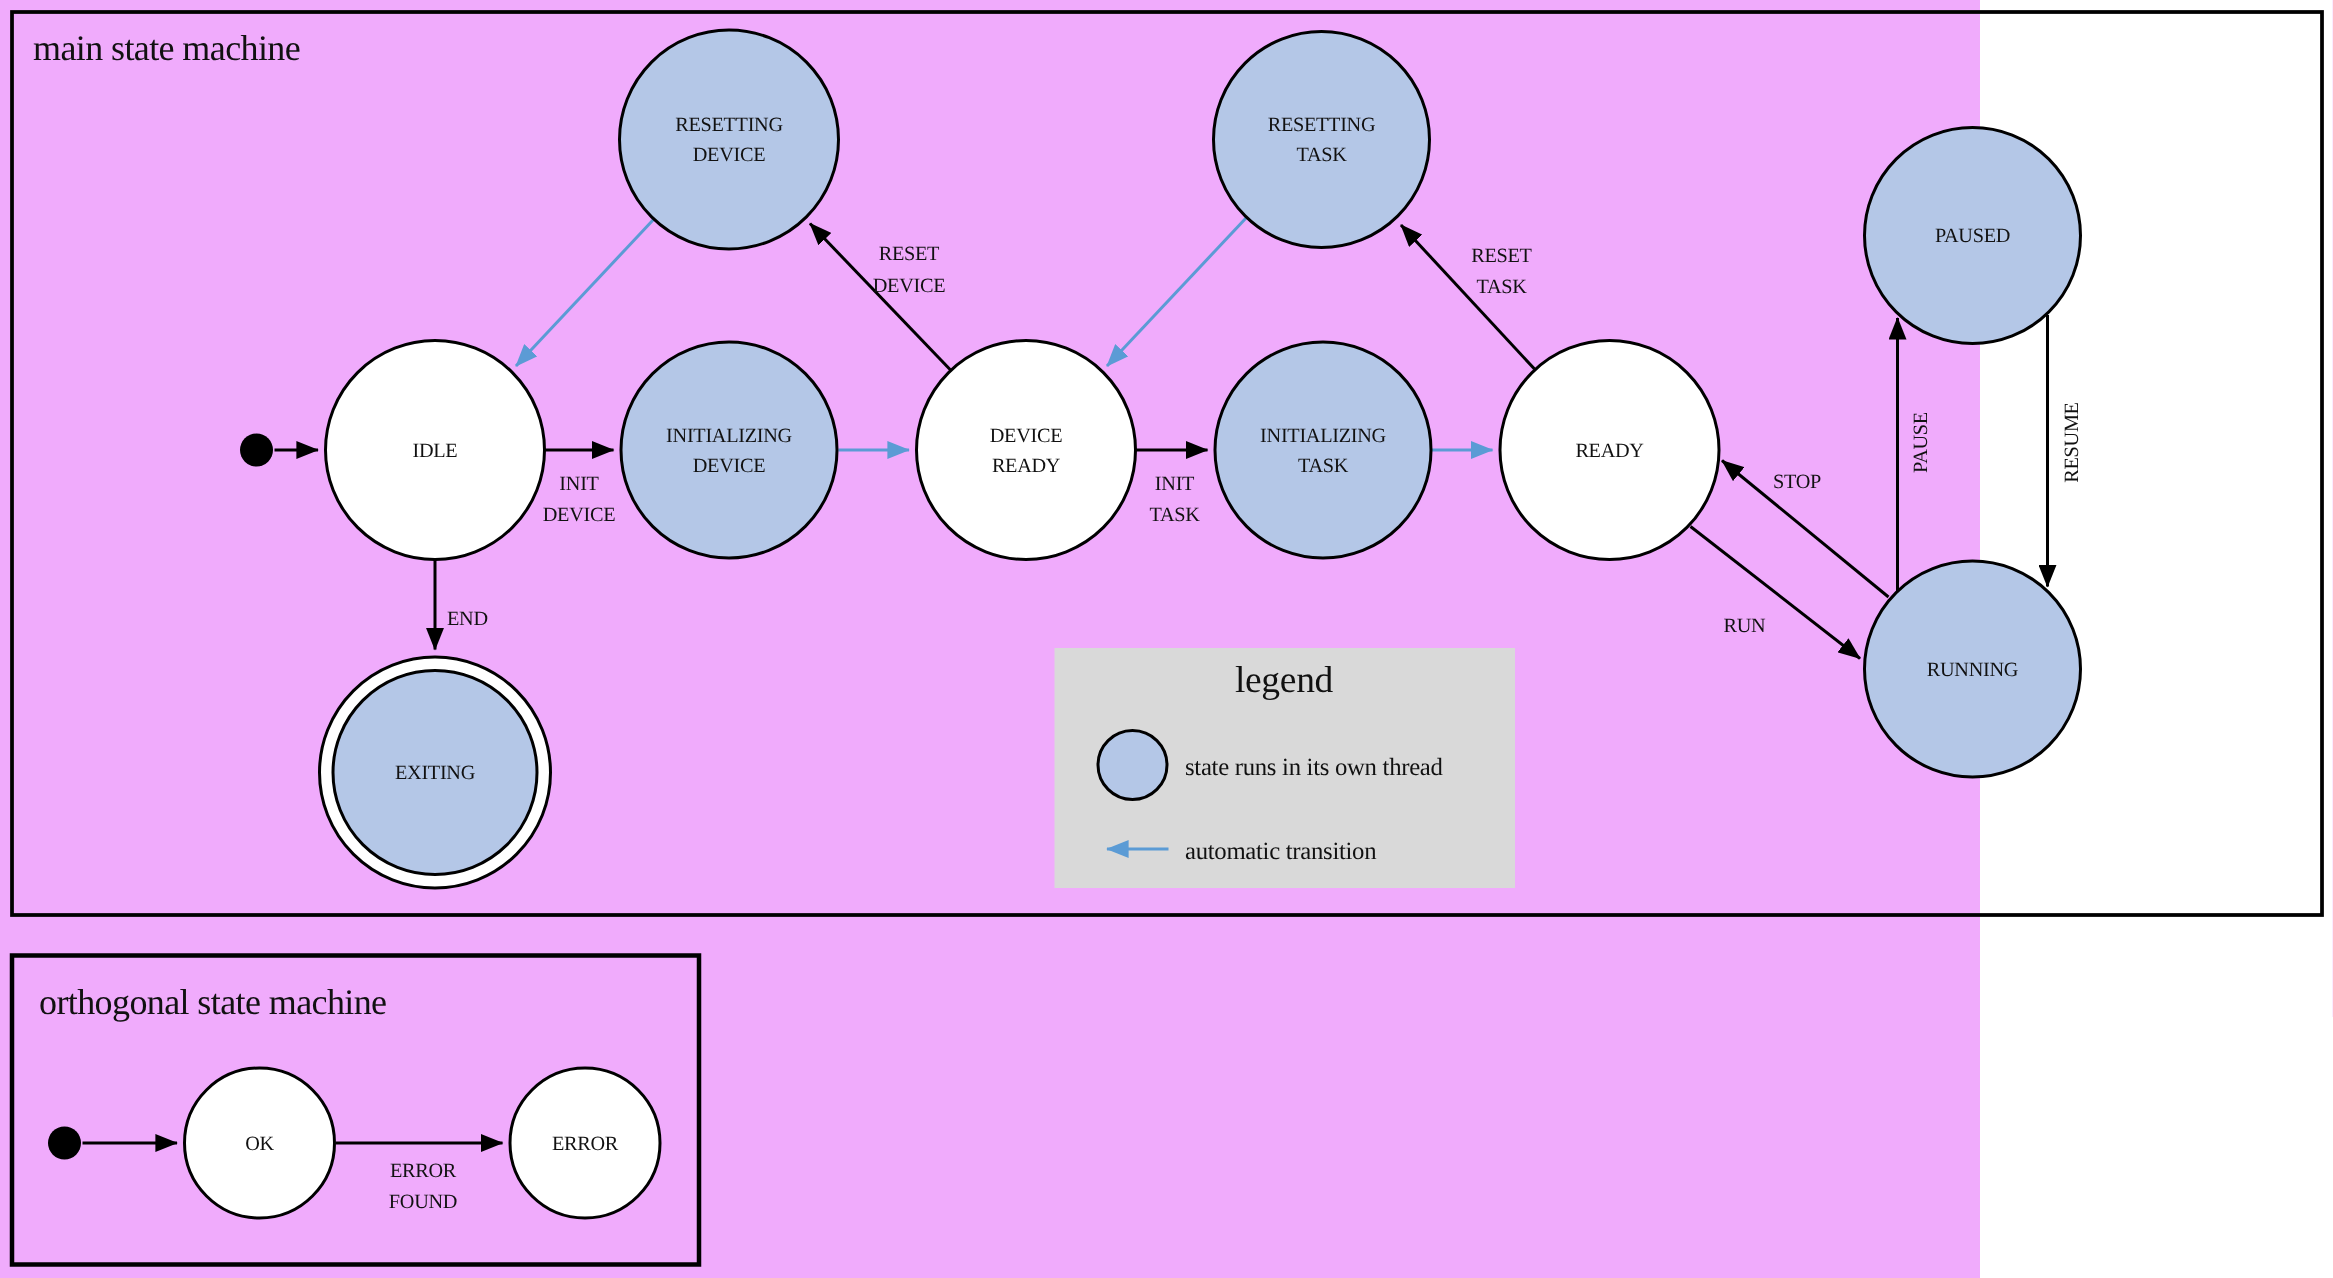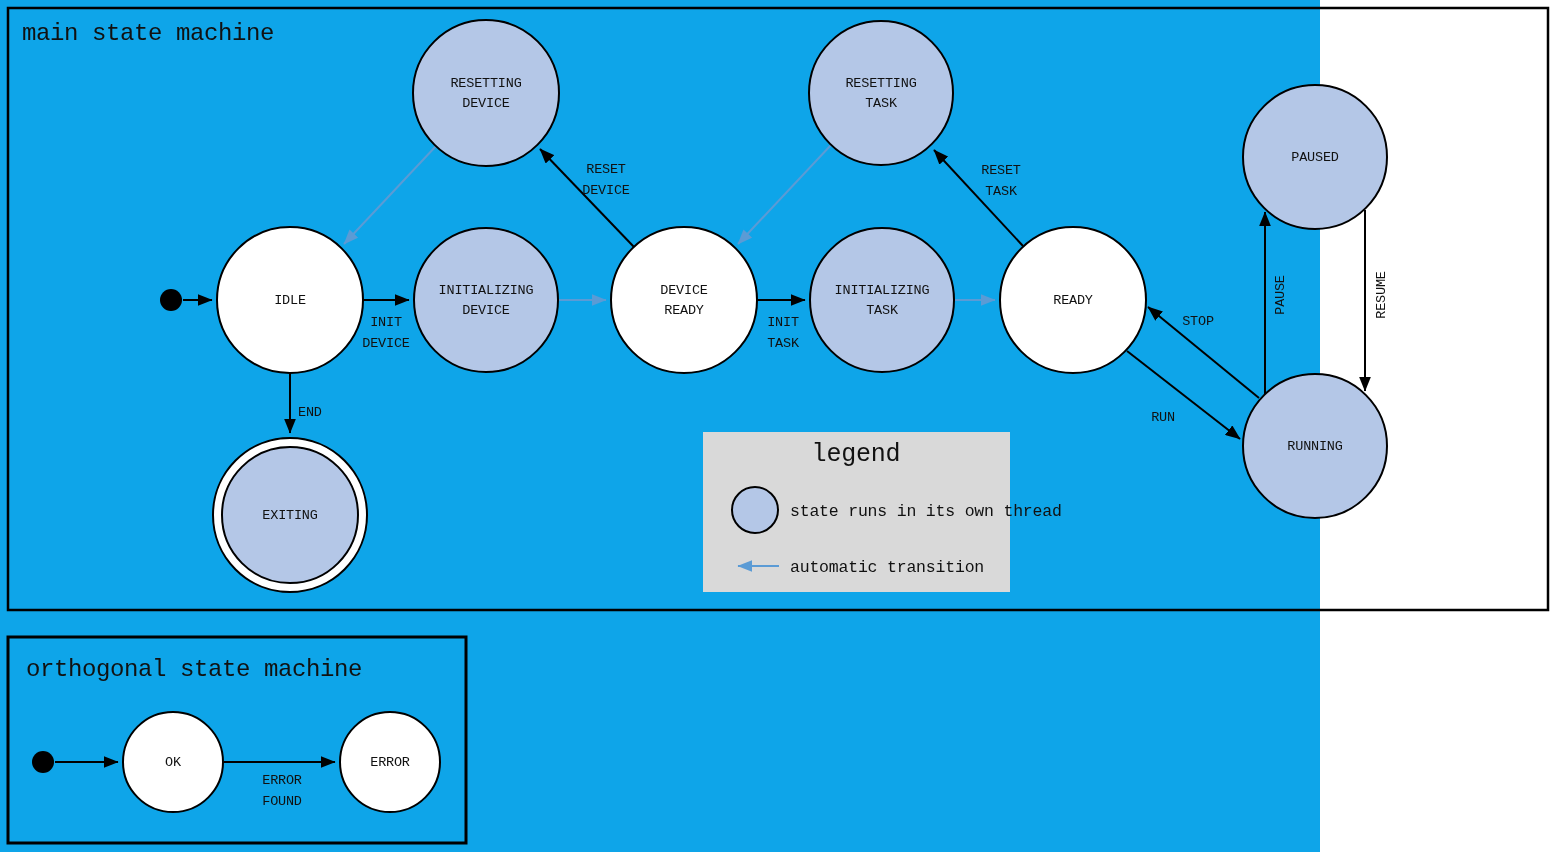--- a/index.html
+++ b/index.html
@@ -1,17 +1,17 @@
 <!DOCTYPE html>
 <html style="--thread-fill: #b4c7e7; --auto-color: #5b9bd5; --legend-bg: #d9d9d9;"><head>
 <meta charset="utf-8">
 <style>
   html,body{margin:0;padding:0;background:#ffffff;}
-  .canvas{position:relative;width:1320px;height:852px;background:#0ea5e9;
-          font-family:Liberation Mono, monospace;}
+  .canvas{position:relative;width:1320px;height:852px;background:#f0abfc;
+          font-family:Liberation Serif, serif;}
   svg{display:block;}
   svg text{fill:#111111;letter-spacing:-0.2px;}
   .frame{fill:none;stroke:#000;stroke-width:2.5;}
   .frame-thick{fill:none;stroke:#000;stroke-width:3;}
   .box-title{font-size:24px;letter-spacing:-0.4px;}
   .circle-normal{fill:#ffffff;stroke:#000;stroke-width:2;}
   .circle-thread{fill:var(--thread-fill,#b4c7e7);stroke:#000;stroke-width:2;}
   .state-label{font-size:13.5px;text-anchor:middle;dominant-baseline:central;font-weight:500;}
   .edge{stroke:#000;stroke-width:2;fill:none;}
   .edge-auto{stroke:var(--auto-color,#5b9bd5);stroke-width:2;fill:none;}

